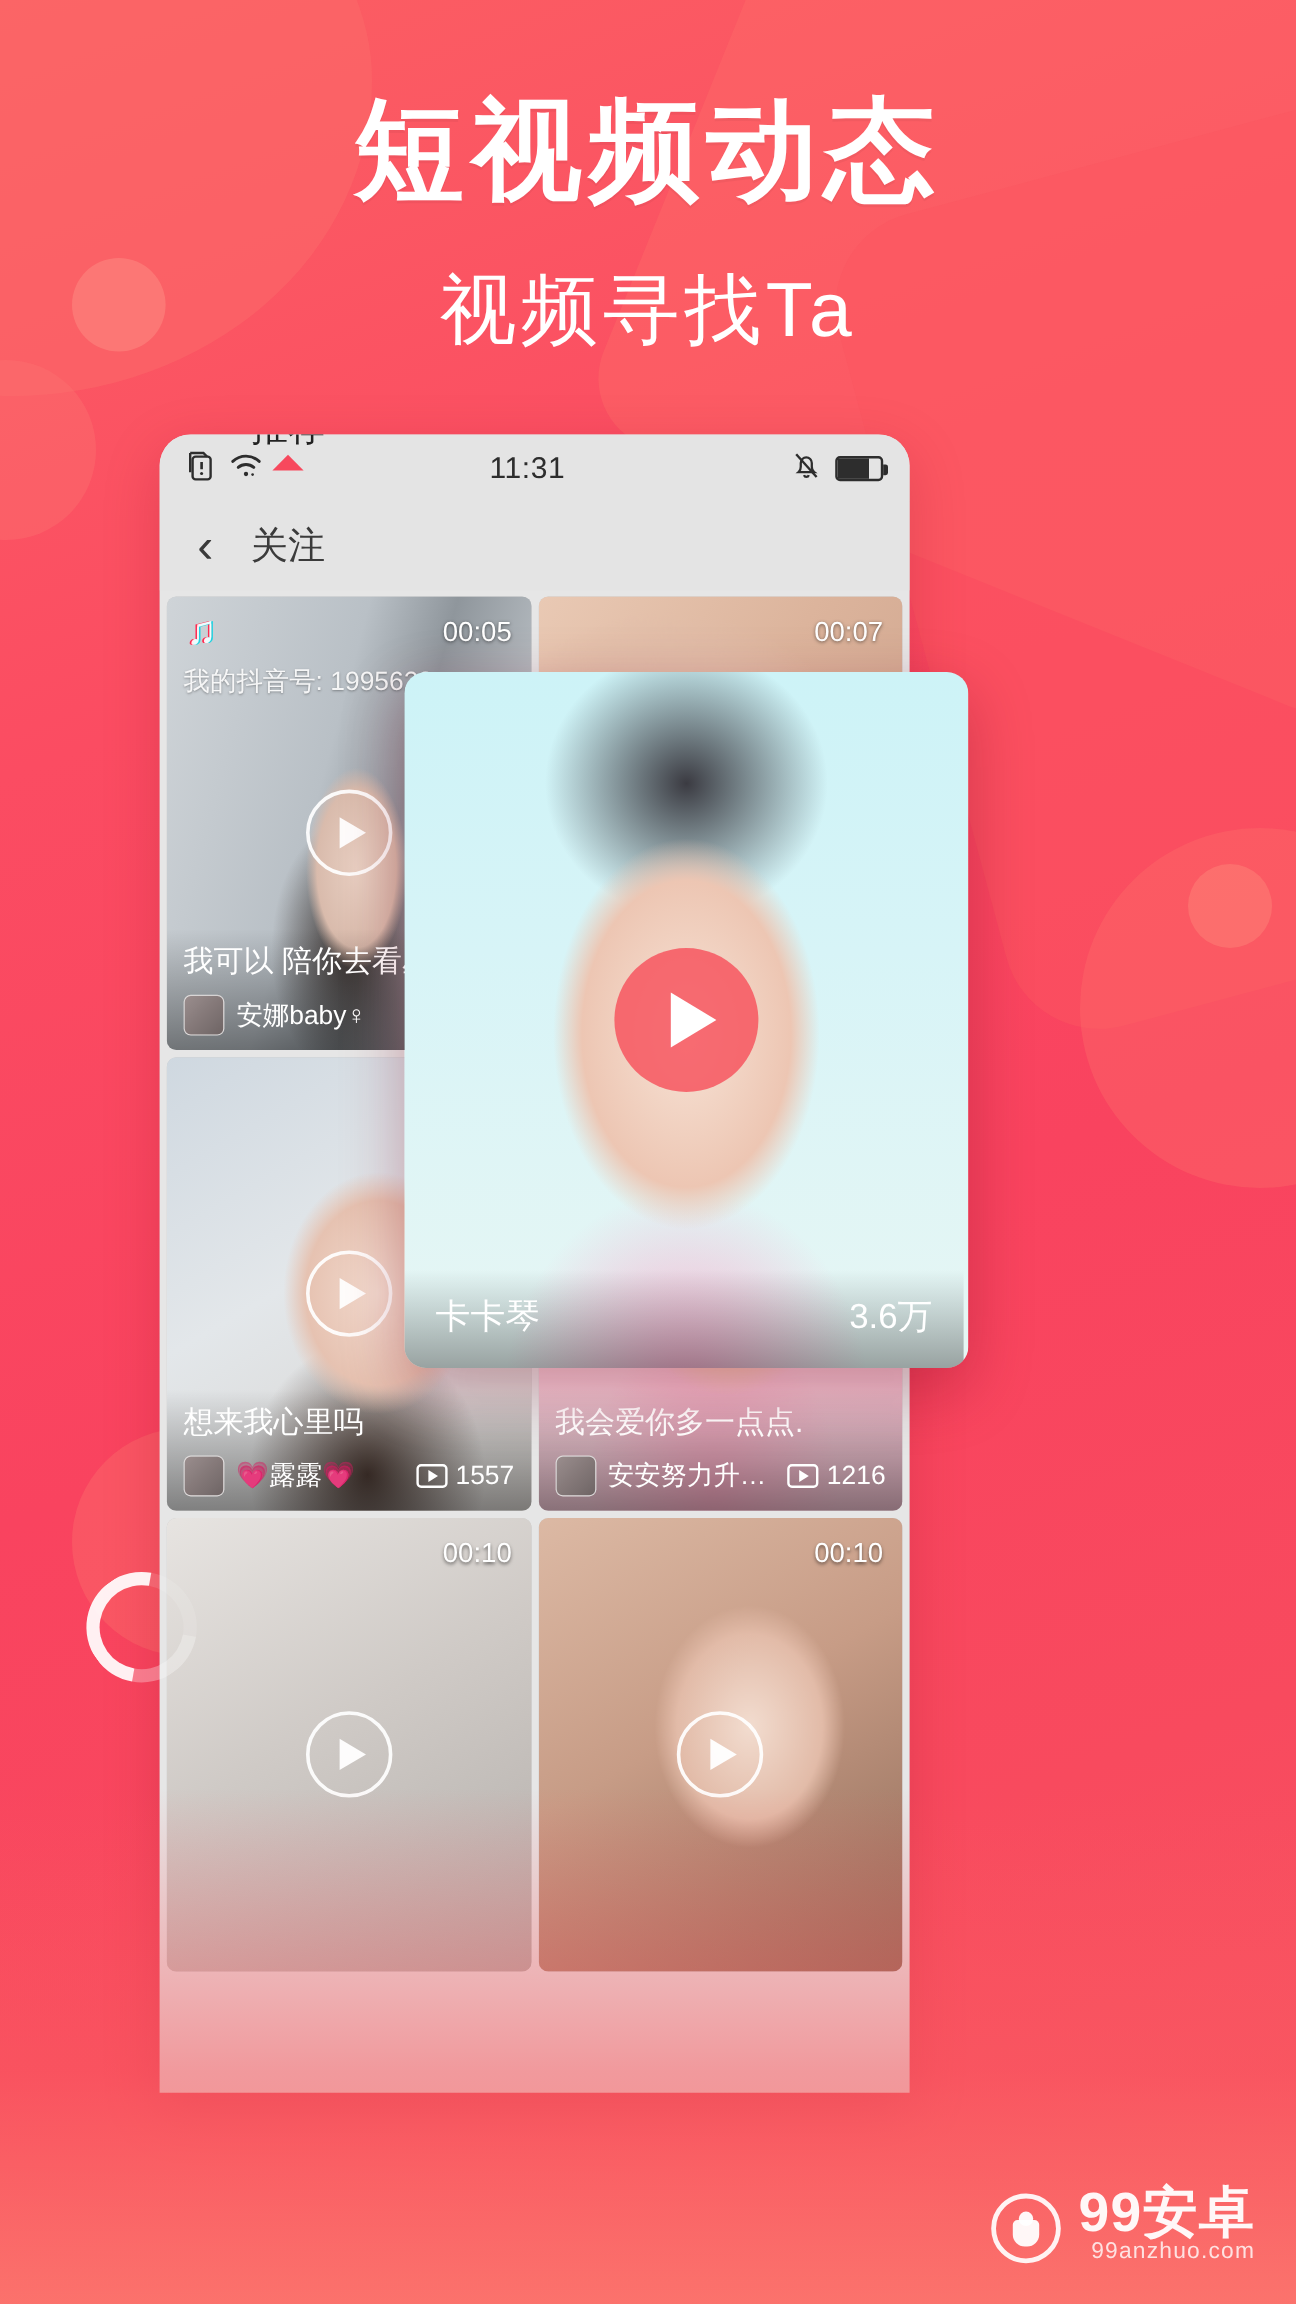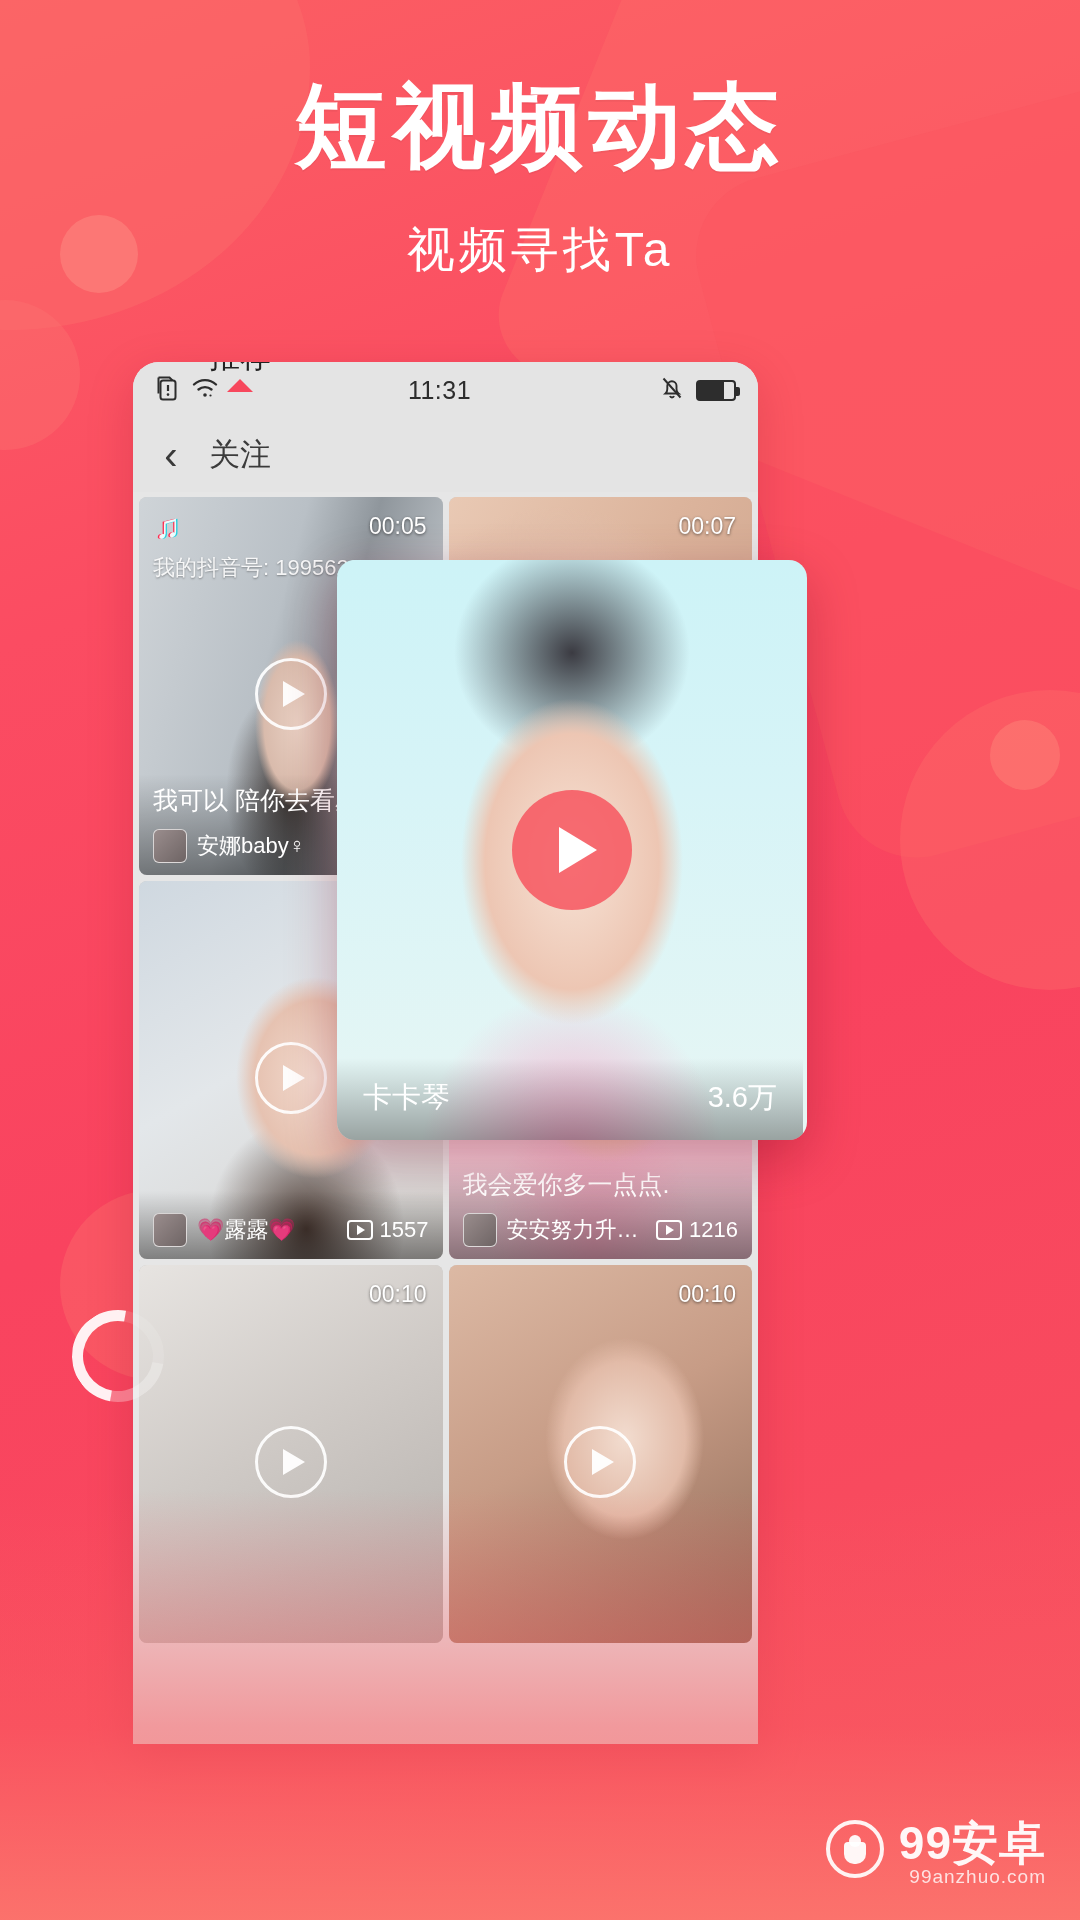--- a/index.html
+++ b/index.html
@@ -35,21 +35,21 @@
   .headline {
     position: absolute; left: 0; right: 0; top: 78px;
     text-align: center; color: #ffffff;
     font-size: 92px; line-height: 1.05; font-weight: 900;
     letter-spacing: 6px;
     text-shadow: 0 2px 0 rgba(0,0,0,.04);
   }
   .subhead {
     position: absolute; left: 0; right: 0; top: 222px;
     text-align: center; color: #ffffff;
-    font-size: 48px; line-height: 1.15; font-weight: 400;
+    font-size: 64px; line-height: 1.15; font-weight: 400;
     letter-spacing: 4px;
   }
 
   
   .phone {
     position: absolute; left: 133px; top: 362px;
     width: 625px; height: 1382px;
     background: #e6e6e6;
     border-radius: 26px 26px 0 0;
     overflow: hidden;
@@ -183,21 +183,21 @@
 
   
   .spinner {
     position: absolute; left: 72px; top: 1310px; width: 92px; height: 92px;
     border-radius: 50%; border: 11px solid rgba(255,255,255,.92);
     border-right-color: rgba(255,255,255,.12); border-bottom-color: rgba(255,255,255,.3);
     transform: rotate(-35deg);
   }
 
   
-  .wm { position: absolute; right: 34px; bottom: 34px; display: flex; align-items: flex-start; gap: 15px; }
+  .wm { position: absolute; right: 34px; bottom: 34px; display: flex; align-items: flex-end; gap: 15px; }
   .wm-badge {
     width: 58px; height: 58px; border-radius: 50%;
     border: 4px solid rgba(255,255,255,.92);
     display:flex; align-items:center; justify-content:center;
     position: relative;
   }
   .wm-badge .dot { width: 12px; height: 12px; border-radius: 50%; background: rgba(255,255,255,.95);
     position:absolute; top: 11px; }
   .wm-badge .body { width: 22px; height: 22px; border-radius: 4px 4px 10px 10px;
     background: rgba(255,255,255,.95); position: absolute; bottom: 10px; }
@@ -290,20 +290,21 @@
 
       <div class="card">
         <div class="thumb t2"></div>
         <div class="dur">00:07</div>
       </div>
 
       <div class="card">
         <div class="thumb t3"></div>
         <div class="play"></div>
         <div class="cap">
+          <div class="cap-title">想来我心里吗</div>
           <div class="cap-row">
             <span class="avatar"></span>
             <span class="uname">💗露露💗</span>
             <span class="views">
               <span class="vicon"></span>
               <span>1557</span>
             </span>
           </div>
         </div>
       </div>

